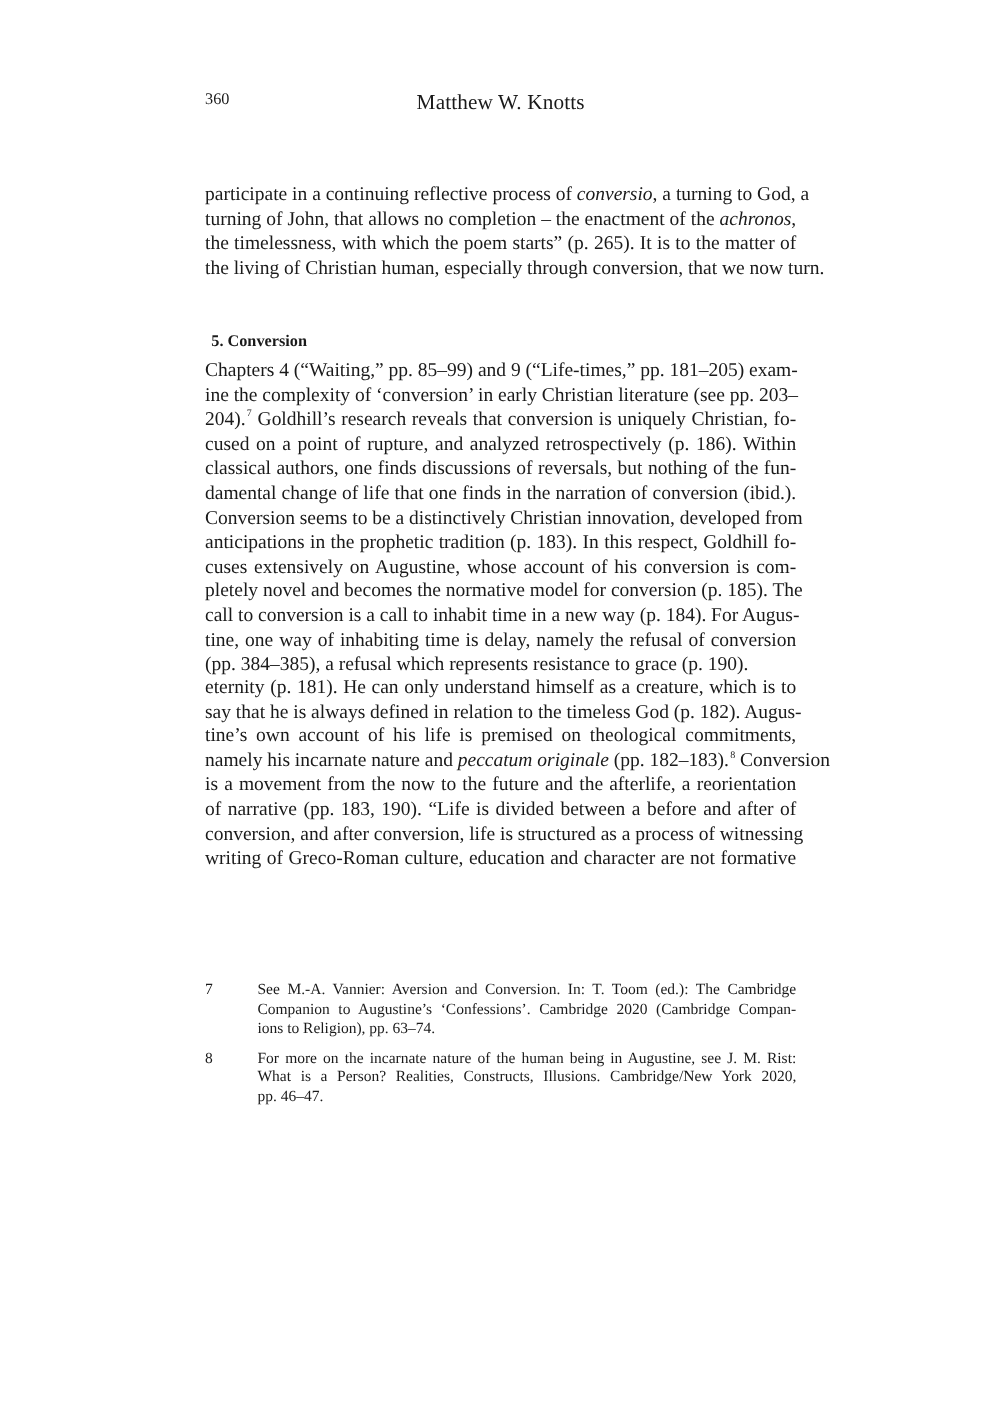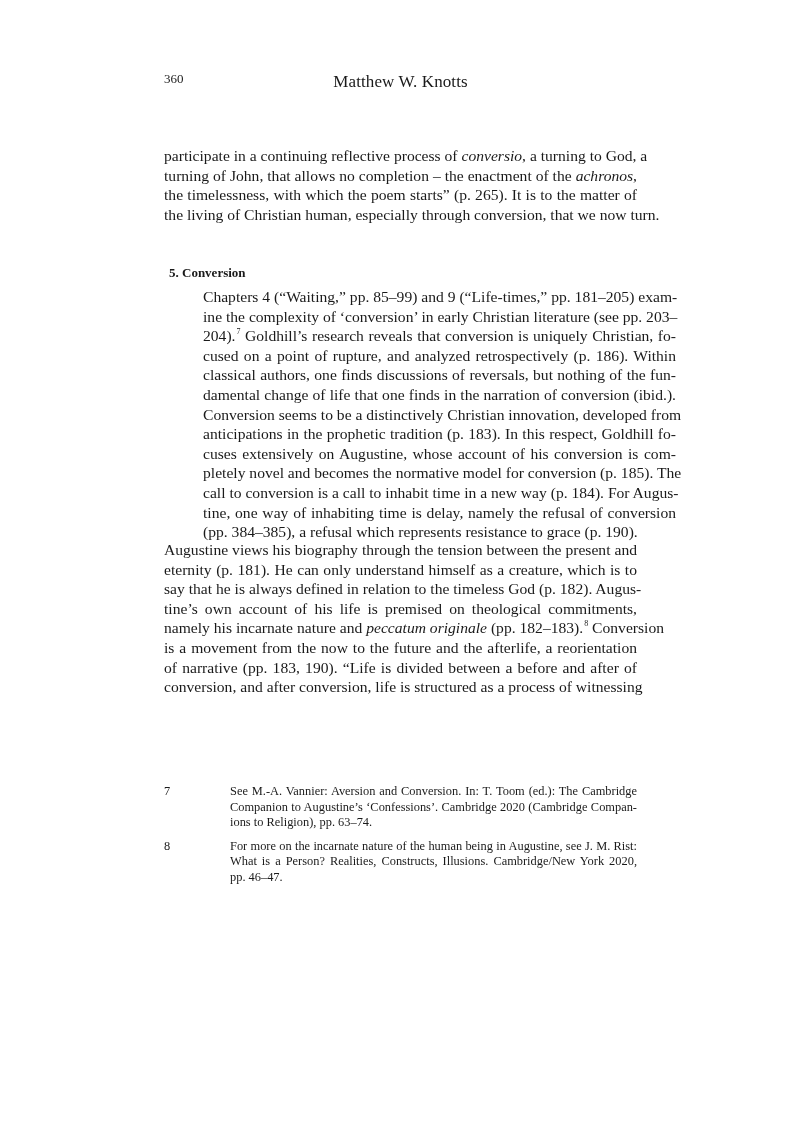--- a/index.html
+++ b/index.html
@@ -66,21 +66,21 @@
     .p1 { top: 146px; }
     .section-heading {
       position: absolute;
       left: 164px;
       top: 258px;
       font-size: 13px;
       font-weight: bold;
       line-height: 20px;
       margin: 5px;
     }
-    .p2 { top: 287px; margin-left: 39px; }
+    .p2 { top: 287px; }
     .p3 { top: 540px; }
     sup.fnref {
       font-size: 8px;
       vertical-align: 7px;
       line-height: 0;
       margin-left: 1px;
     }
     em { font-style: italic; }
     .footnotes {
       position: absolute;
@@ -95,21 +95,20 @@
       padding-left: 42px;
       margin: 0 0 8px 0;
     }
     .fn-num {
       position: absolute;
       left: 0;
       top: 0;
     }
     .fn-text .line {
       height: 15.6px;
-      margin-left: 24px;
     }
   </style>
 </head>
 <body>
 
 <div class="page">
 
   <div class="running-head">
     <span class="page-number">360</span>
     <span class="running-title">Matthew W. Knotts</span>
@@ -134,28 +133,28 @@
     <span class="line">Conversion seems to be a distinctively Christian innovation, developed from</span>
     <span class="line">anticipations in the prophetic tradition (p. 183). In this respect, Goldhill fo-</span>
     <span class="line">cuses extensively on Augustine, whose account of his conversion is com-</span>
     <span class="line">pletely novel and becomes the normative model for conversion (p. 185). The</span>
     <span class="line">call to conversion is a call to inhabit time in a new way (p. 184). For Augus-</span>
     <span class="line">tine, one way of inhabiting time is delay, namely the refusal of conversion</span>
     <span class="line last">(pp. 384–385), a refusal which represents resistance to grace (p. 190).</span>
   </div>
 
   <div class="body-col p3">
-    <span class="line">Augustine views his biography through the tension between the present and</span>
     <span class="line">eternity (p. 181). He can only understand himself as a creature, which is to</span>
     <span class="line">say that he is always defined in relation to the timeless God (p. 182). Augus-</span>
     <span class="line">tine’s own account of his life is premised on theological commitments,</span>
     <span class="line"><span>namely his incarnate nature and </span><em>peccatum originale</em><span> (pp. 182–183).</span><sup class="fnref">8</sup><span> Conversion</span></span>
     <span class="line">is a movement from the now to the future and the afterlife, a reorientation</span>
     <span class="line">of narrative (pp. 183, 190). “Life is divided between a before and after of</span>
     <span class="line">conversion, and after conversion, life is structured as a process of witnessing</span>
+    <span class="line">writing of Greco-Roman culture, education and character are not formative</span>
   </div>
 
   <div class="footnotes">
     <div class="footnote">
       <span class="fn-num">7</span>
       <div class="fn-text">
         <span class="line">See M.-A. Vannier: Aversion and Conversion. In: T. Toom (ed.): The Cambridge</span>
         <span class="line">Companion to Augustine’s ‘Confessions’. Cambridge 2020 (Cambridge Compan-</span>
         <span class="line last">ions to Religion), pp. 63–74.</span>
       </div>

